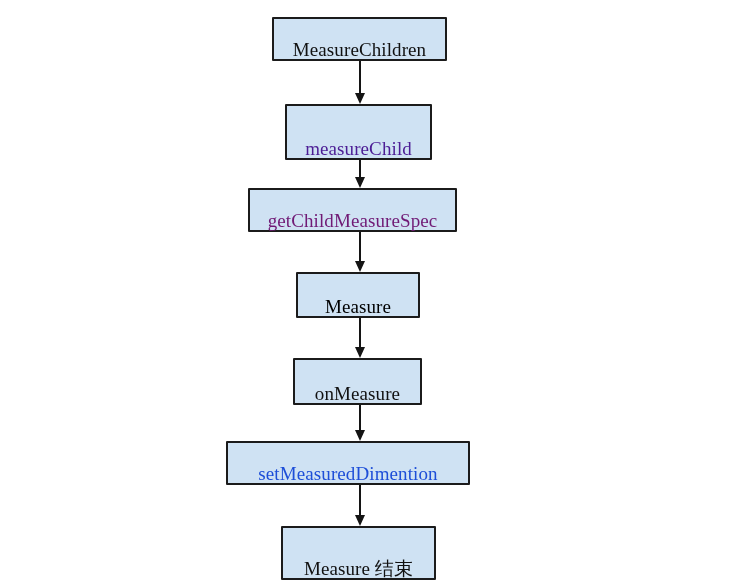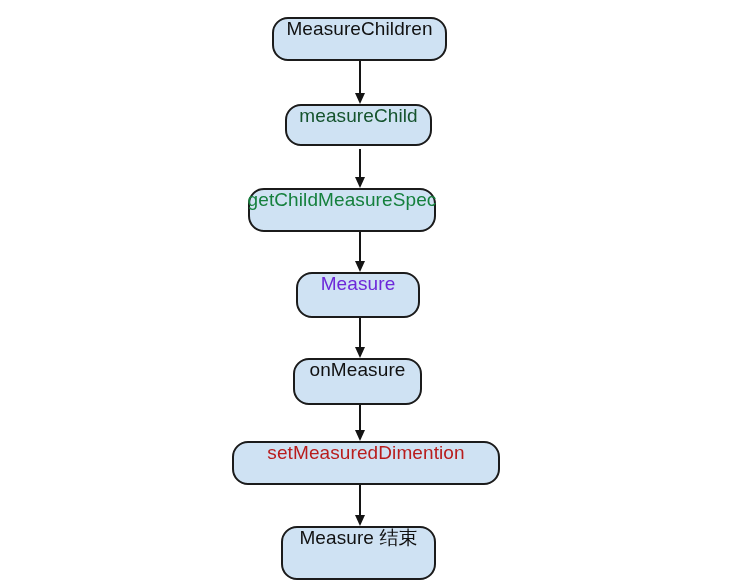--- a/index.html
+++ b/index.html
@@ -19,29 +19,30 @@
     left: 0;
     top: 0;
     width: 748px;
     height: 586px;
   }
   .node {
     position: absolute;
     box-sizing: border-box;
     background: #cfe2f3;
     border: 2px solid #1b1b1b;
-    border-radius: 16px;
+    border-radius: 1px;
     display: flex;
-    align-items: flex-start;
+    align-items: flex-end;
     justify-content: center;
     color: #111111;
     font-size: 19px;
     line-height: 1;
     white-space: nowrap;
     letter-spacing: 0.1px;
+    font-family: Liberation Serif, serif;
   }
   .edge {
     position: absolute;
     width: 0;
   }
   .edge-line {
     position: absolute;
     left: 0;
     top: 0;
     width: 2px;
@@ -81,31 +82,31 @@
       <div class="edge-line" style="height: 29px; background: rgb(20, 20, 20);"></div>
       <div class="edge-head" style="top: 27px; border-top-color: rgb(20, 20, 20);"></div>
     </div>
     <div class="edge" style="left: 359px; top: 485px; height: 41px;">
       <div class="edge-line" style="height: 32px; background: rgb(20, 20, 20);"></div>
       <div class="edge-head" style="top: 30px; border-top-color: rgb(20, 20, 20);"></div>
     </div>
     <div class="node" style="left: 272px; top: 17px; width: 175px; height: 44px; background: rgb(207, 226, 243); border-color: rgb(27, 27, 27); color: rgb(17, 17, 17);">
       <span>MeasureChildren</span>
     </div>
-    <div class="node" style="left: 285px; top: 104px; width: 147px; height: 42px; background: rgb(207, 226, 243); border-color: rgb(27, 27, 27); color: #14532d;">
+    <div class="node" style="left: 285px; top: 104px; width: 147px; height: 56px; background: rgb(207, 226, 243); border-color: rgb(27, 27, 27); color: #4c1d95;">
       <span>measureChild</span>
     </div>
-    <div class="node" style="left: 248px; top: 188px; width: 188px; height: 44px; background: rgb(207, 226, 243); border-color: rgb(27, 27, 27); color: #15803d;">
+    <div class="node" style="left: 248px; top: 188px; width: 209px; height: 44px; background: rgb(207, 226, 243); border-color: rgb(27, 27, 27); color: #701a75;">
       <span>getChildMeasureSpec</span>
     </div>
-    <div class="node" style="left: 296px; top: 272px; width: 124px; height: 46px; background: rgb(207, 226, 243); border-color: rgb(27, 27, 27); color: #6d28d9;">
+    <div class="node" style="left: 296px; top: 272px; width: 124px; height: 46px; background: rgb(207, 226, 243); border-color: rgb(27, 27, 27); color: #000000;">
       <span>Measure</span>
     </div>
     <div class="node" style="left: 293px; top: 358px; width: 129px; height: 47px; background: rgb(207, 226, 243); border-color: rgb(27, 27, 27); color: rgb(17, 17, 17);">
       <span>onMeasure</span>
     </div>
-    <div class="node" style="left: 232px; top: 441px; width: 268px; height: 44px; background: rgb(207, 226, 243); border-color: rgb(27, 27, 27); color: #b91c1c;">
+    <div class="node" style="left: 226px; top: 441px; width: 244px; height: 44px; background: rgb(207, 226, 243); border-color: rgb(27, 27, 27); color: #1d4ed8;">
       <span>setMeasuredDimention</span>
     </div>
     <div class="node" style="left: 281px; top: 526px; width: 155px; height: 54px; background: rgb(207, 226, 243); border-color: rgb(27, 27, 27); color: rgb(17, 17, 17);">
       <span>Measure 结束</span>
     </div>
   </div>
 
 </body></html>

